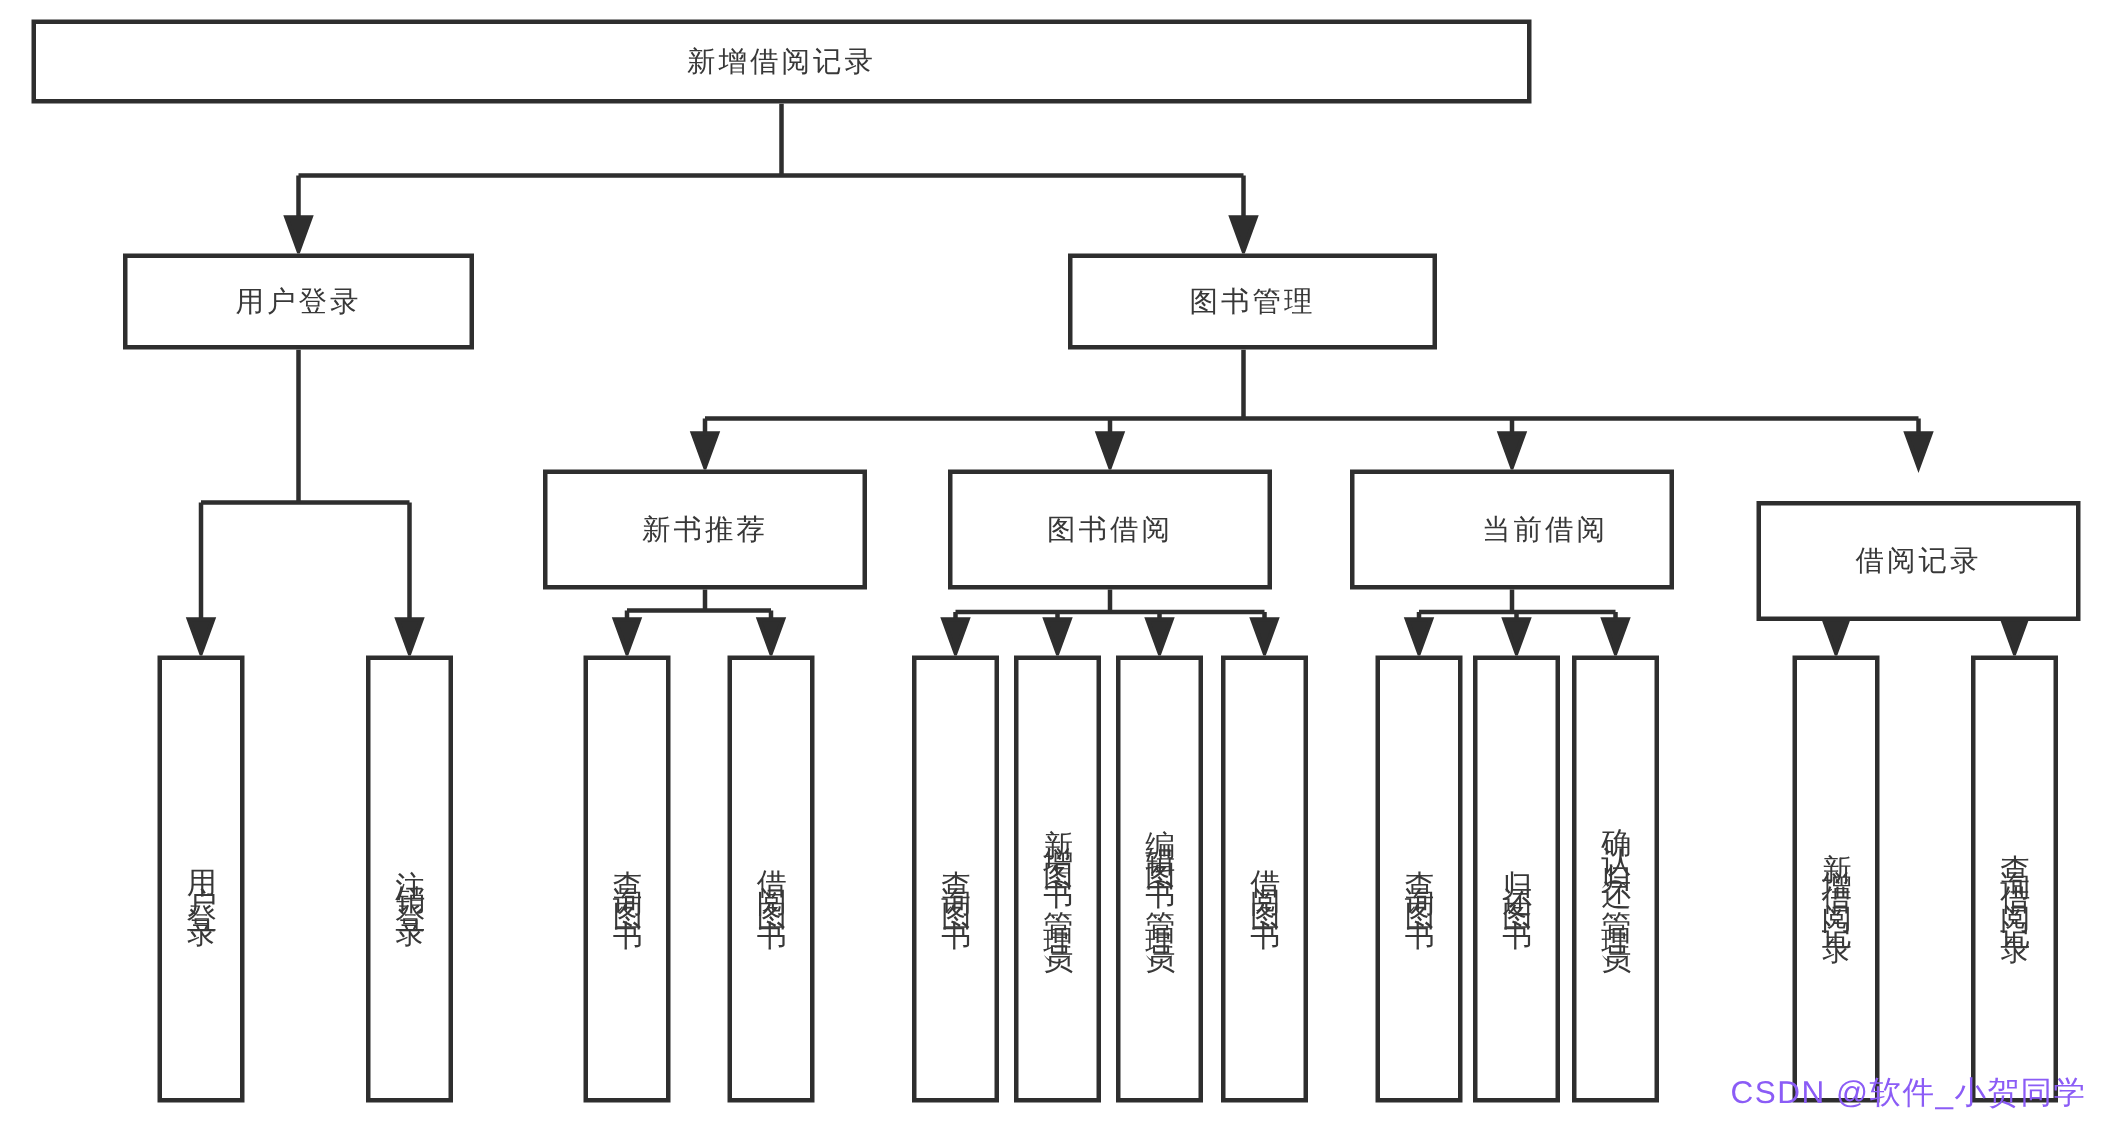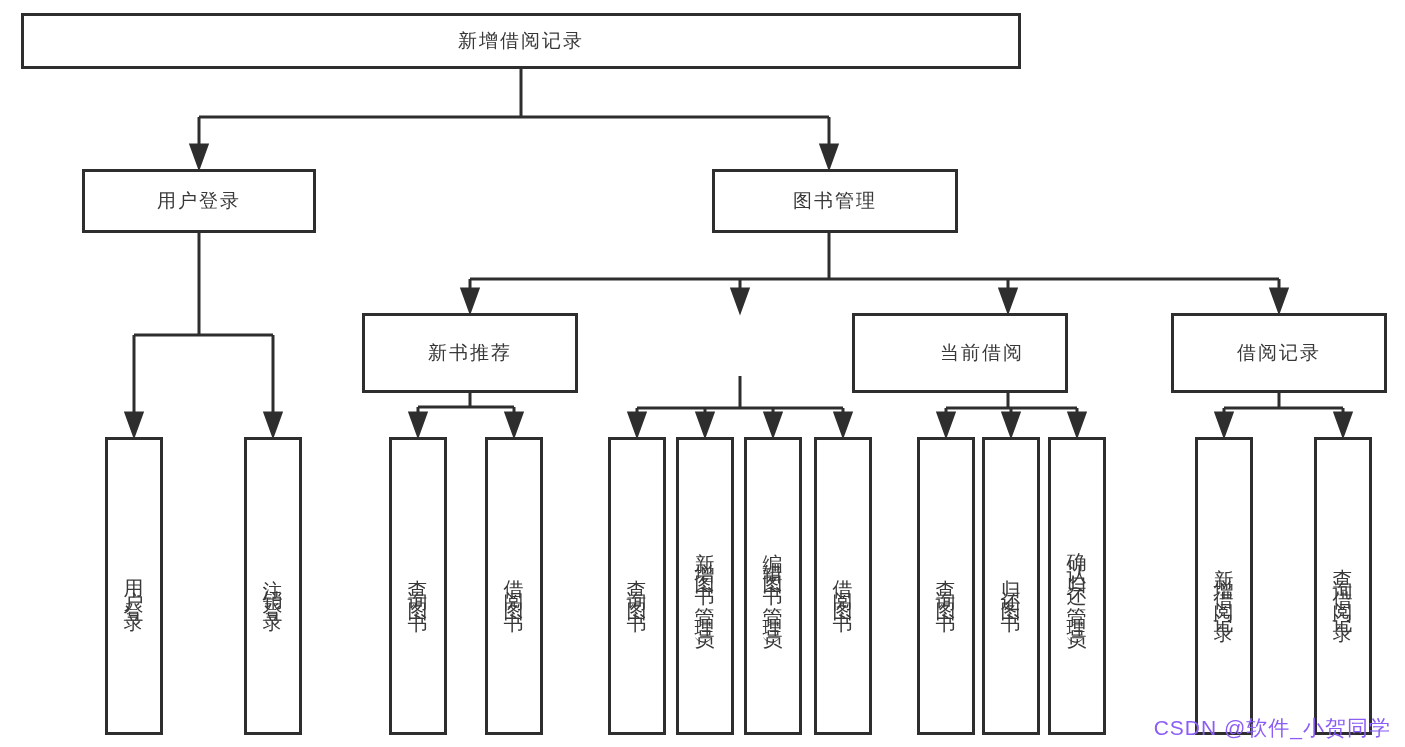--- a/index.html
+++ b/index.html
@@ -16,22 +16,22 @@
   .leaf .vlabel{
     writing-mode:vertical-rl;text-orientation:mixed;
     font-size:20px;letter-spacing:11px;line-height:1;white-space:nowrap;
   }
   .root-node{left:21px;top:13px;width:1000px;height:56px;}
   .n-user-login{left:82px;top:169px;width:234px;height:64px;}
   .n-book-mgmt{left:712px;top:169px;width:246px;height:64px;font-family:Liberation Mono, monospace;}
   .lvl3{top:313px;width:216px;height:80px;justify-content:center;}
   .n-new-book{left:362px;}
   .n-book-borrow{left:632px;}
-  .n-current-borrow{left:852px;padding-left:44px;}
-  .n-borrow-record{left:1171px;}
+  .n-current-borrow{left:900px;padding-left:44px;}
+  .n-borrow-record{left:1171px;margin-top:21px;}
   .leaf{top:437px;width:58px;height:298px;}
   .lf1{left:105px;} .lf2{left:244px;}
   .lf3{left:389px;} .lf4{left:485px;}
   .lf5{left:608px;} .lf6{left:676px;} .lf7{left:744px;} .lf8{left:814px;}
   .lf9{left:917px;} .lf10{left:982px;} .lf11{left:1048px;}
   .lf12{left:1195px;} .lf13{left:1314px;}
   .watermark{
     position:absolute;right:14px;top:714px;font-size:21px;letter-spacing:1px;
     color:#8b5cf6;white-space:nowrap;
   }
@@ -91,20 +91,23 @@
   <div class="node n-user-login">
     <span class="hlabel">用户登录</span>
   </div>
   <div class="node n-book-mgmt">
     <span class="hlabel">图书管理</span>
   </div>
 
   <div class="node lvl3 n-new-book">
     <span class="hlabel">新书推荐</span>
   </div>
+  <div class="node lvl3 n-book-borrow">
+    <span class="hlabel">图书借阅</span>
+  </div>
   <div class="node lvl3 n-current-borrow">
     <span class="hlabel">当前借阅</span>
   </div>
   <div class="node lvl3 n-borrow-record">
     <span class="hlabel">借阅记录</span>
   </div>
 
   <div class="node leaf lf1">
     <span class="vlabel">用户登录</span>
   </div>

